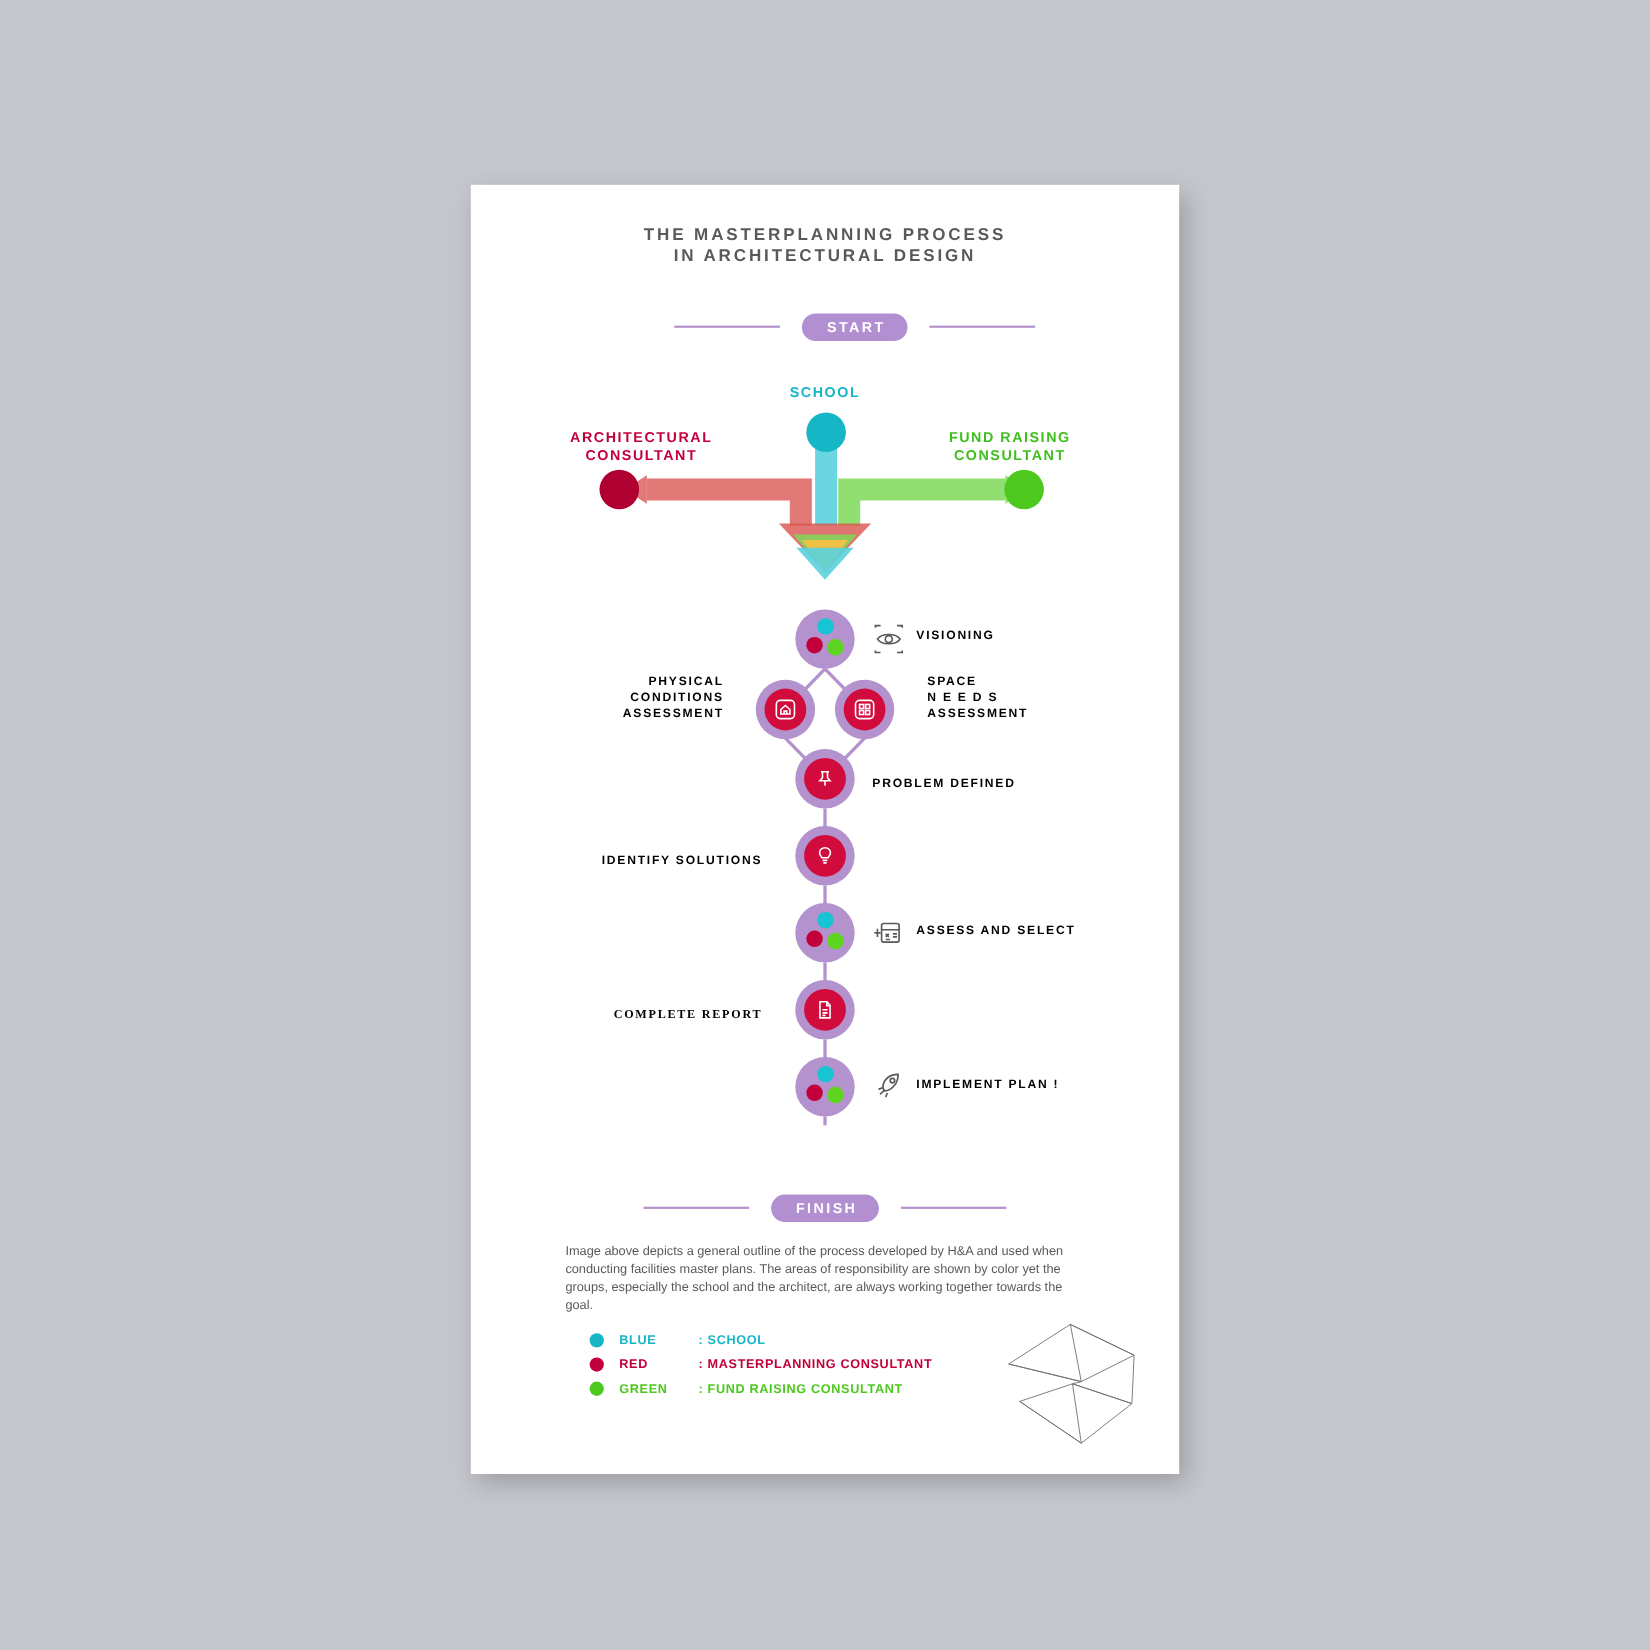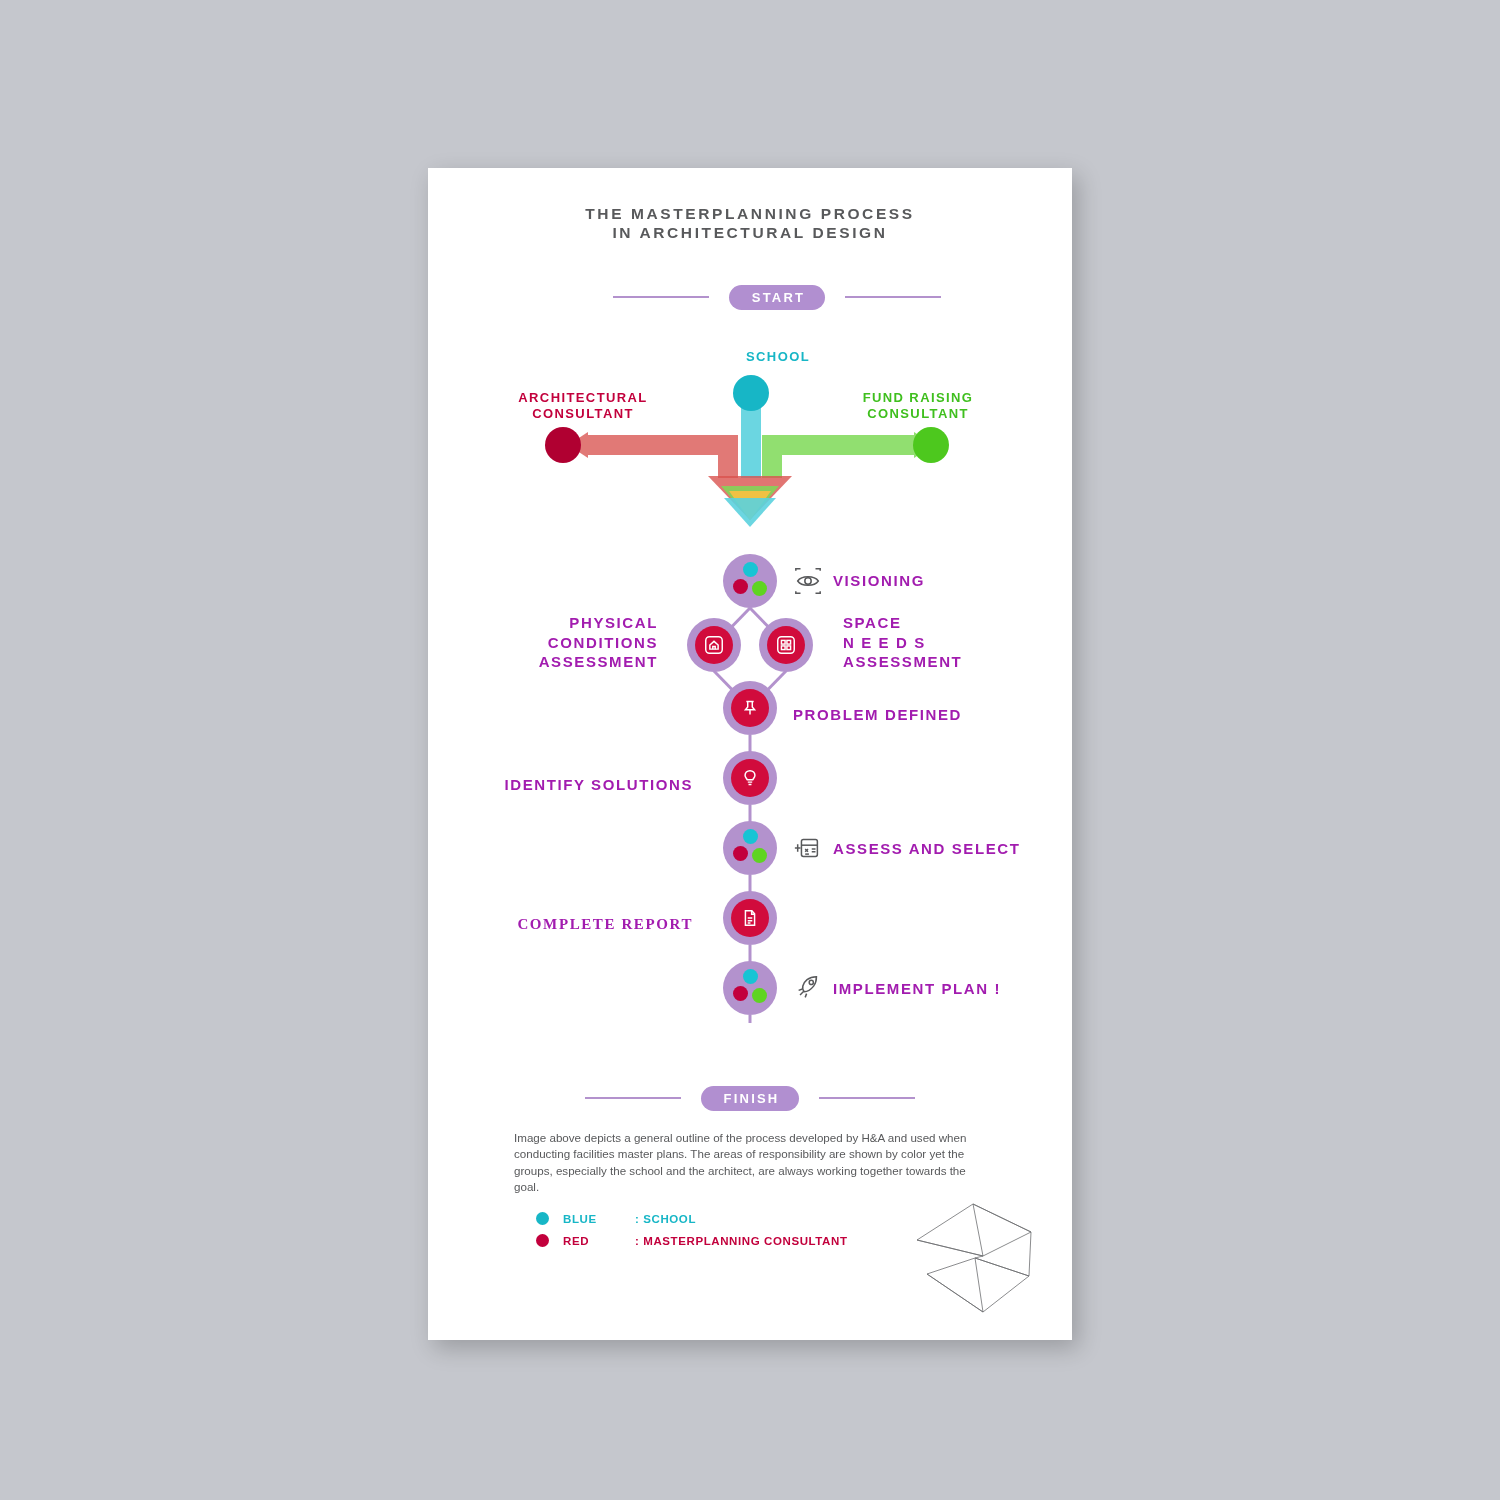--- a/index.html
+++ b/index.html
@@ -76,21 +76,21 @@
   .actor-label {
     position: absolute;
     font-size: 13px;
     font-weight: bold;
     letter-spacing: 1.4px;
     line-height: 1.25;
     text-align: center;
   }
   #lbl-school {
     color: #17b6c6;
-    left: 262px; top: 21px; width: 120px; text-align: right;
+    left: 262px; top: 21px; width: 120px;
   }
   #lbl-arch {
     color: #c2003c;
     left: 40px; top: 62px; width: 230px;
   }
   #lbl-fund {
     color: #3fbf1e;
     left: 375px; top: 62px; width: 230px;
   }
   .dot {
@@ -130,24 +130,24 @@
   .tri-b, .tri-r, .tri-g {
     position: absolute;
     border-radius: 50%;
   }
   .tri-b { width: 15px; height: 15px; background: #17c4d4; left: 12px; top: 0px; }
   .tri-r { width: 15px; height: 15px; background: #c2003c; left: 2px; top: 17px; }
   .tri-g { width: 15px; height: 15px; background: #5fd421; left: 21px; top: 19px; }
 
   .node-label {
     position: absolute;
-    font-size: 15px;
+    font-size: 11px;
     font-weight: bold;
     letter-spacing: 1.6px;
-    color: #a21caf;
+    color: #000000;
     line-height: 1.3;
   }
   .node-label.right { text-align: left; }
   .node-label.left  { text-align: right; }
 
   .outline-icon {
     position: absolute;
     width: 30px; height: 30px;
     color: #58595b;
   }
@@ -384,20 +384,25 @@
       <div class="legend-row">
         <span class="legend-dot" style="background:#17b6c6"></span>
         <span class="legend-name" style="color:#17b6c6">BLUE</span>
         <span class="legend-val" style="color:#17b6c6">: SCHOOL</span>
       </div>
       <div class="legend-row">
         <span class="legend-dot" style="background:#c2003c"></span>
         <span class="legend-name" style="color:#c2003c">RED</span>
         <span class="legend-val" style="color:#c2003c">: MASTERPLANNING CONSULTANT</span>
       </div>
+      <div class="legend-row">
+        <span class="legend-dot" style="background:#4dc81e"></span>
+        <span class="legend-name" style="color:#4dc81e">GREEN</span>
+        <span class="legend-val" style="color:#4dc81e">: FUND RAISING CONSULTANT</span>
+      </div>
     </div>
   </div>
 
   <div id="decoration">
     <svg viewBox="0 0 130 125" fill="none" stroke="#6d6e71" stroke-width="0.8">
       <path d="M4 46 L60 10 L118 38 L70 62 Z"></path>
       <path d="M4 46 L70 62 M60 10 L70 62 M118 38 L60 10"></path>
       <path d="M14 80 L62 64 L116 82 L70 118 Z"></path>
       <path d="M14 80 L70 118 M62 64 L70 118 M116 82 L62 64"></path>
       <path d="M70 62 L62 64"></path>

